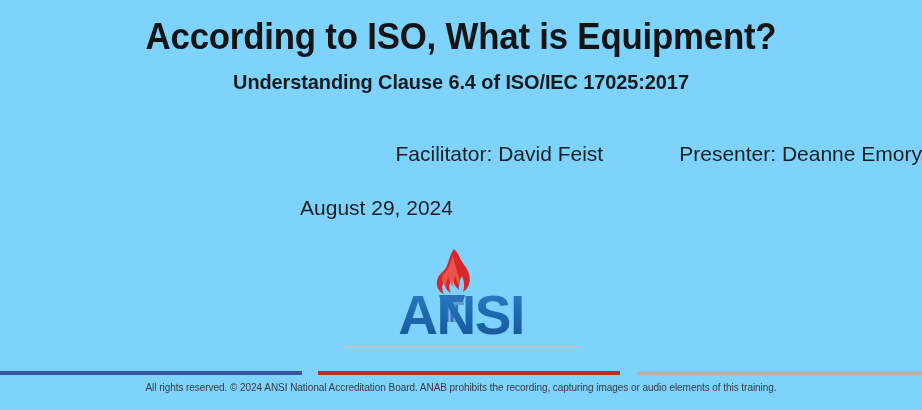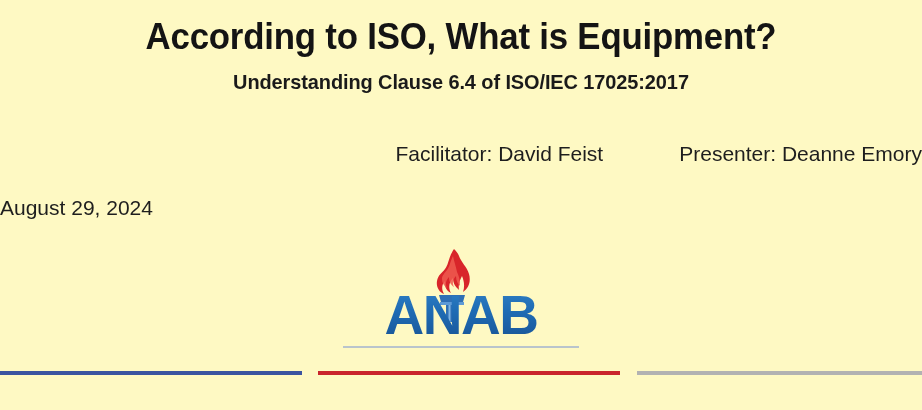--- a/index.html
+++ b/index.html
@@ -10,21 +10,21 @@
     width: 922px;
     height: 410px;
     background: #ffffff;
     font-family: "Liberation Sans", sans-serif;
     overflow: hidden;
   }
   .slide {
     position: relative;
     width: 922px;
     height: 410px;
-    background: #fef9c3;
+    background: #7dd3fc;
     box-sizing: border-box;
   }
 
   
   .title {
     position: absolute;
     top: 16px;
     left: 0;
     width: 922px;
     text-align: center;
@@ -60,21 +60,21 @@
   }
   .credits .facilitator { display: inline-block; }
   .credits .gap { display: inline-block; width: 76px; }
   .credits .presenter { display: inline-block; }
 
   .date {
     position: absolute;
     top: 196px;
     left: 0;
     width: 753px;
-    text-align: left;
+    text-align: center;
     font-size: 21px;
     color: #1e1e1e;
   }
 
   
   .logo {
     position: absolute;
     top: 248px;
     left: 50%;
     transform: translateX(-50%);
@@ -179,23 +179,24 @@
         <path d="M29 1 C23 10 24 16 20 21 C17 25 13 27 12 33 C11 39 14 44 19 46 C16 41 17 36 20 33 C19 39 22 43 26 45 C23 40 24 34 28 30 C28 36 31 39 34 42 C33 36 35 32 37 28 C39 33 40 38 38 44 C44 40 46 33 44 26 C42 19 36 14 34 8 C33 5 31 3 29 1 Z" fill="#d8252a"></path>
         <path d="M28 8 C25 14 25 18 22 22 C20 25 17 27 17 31 C17 35 19 38 22 40 C20 36 21 32 24 29 C24 34 26 37 29 39 C27 35 28 31 31 28 C31 33 33 36 35 38 C35 32 34 28 32 24 C31 19 29 13 28 8 Z" fill="#ef5b4f" opacity="0.85"></path>
 
         <path d="M14 47 L40 47 L38 54 L16 54 Z" fill="#2f6fb5"></path>
         <rect x="15" y="54" width="24" height="3" fill="#5e9ad6"></rect>
 
         <rect x="21" y="57" width="12" height="17" fill="#2f6fb5"></rect>
         <rect x="23.5" y="57" width="2" height="17" fill="#7fb4e2"></rect>
         <rect x="28.5" y="57" width="2" height="17" fill="#7fb4e2"></rect>
       </svg>
-      <div class="anab-word">ANAB</div>
+      <div class="anab-word">ANSI</div>
       <div class="anab-rule"></div>
     </div>
   </div>
 
   <div class="bar bar-blue"></div>
   <div class="bar bar-red"></div>
   <div class="bar bar-gray"></div>
 
+  <div class="footer">All rights reserved. © 2024 ANSI National Accreditation Board. ANAB prohibits the recording, capturing images or audio elements of this training.</div>
 
 </div>
 
 </body></html>

